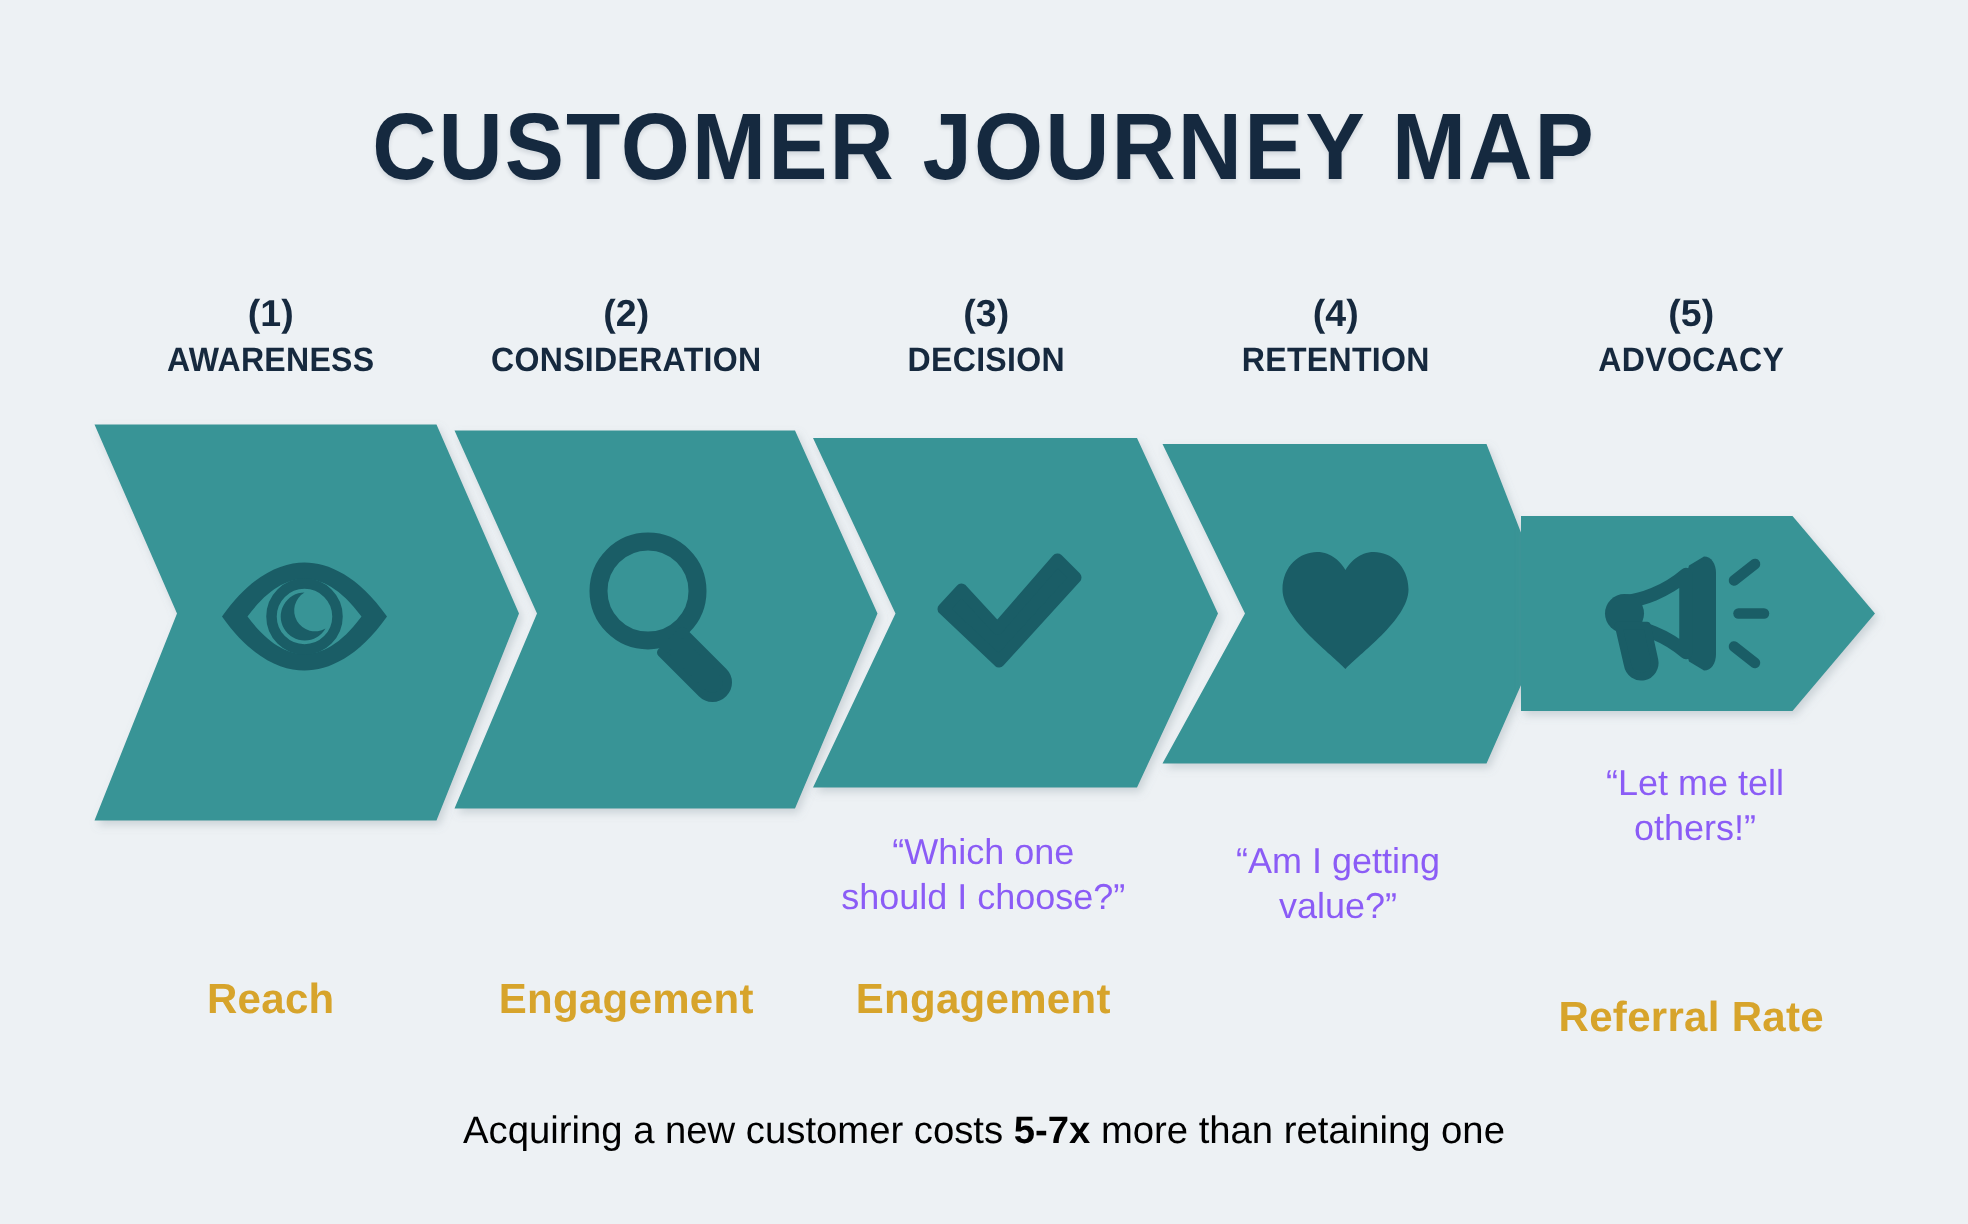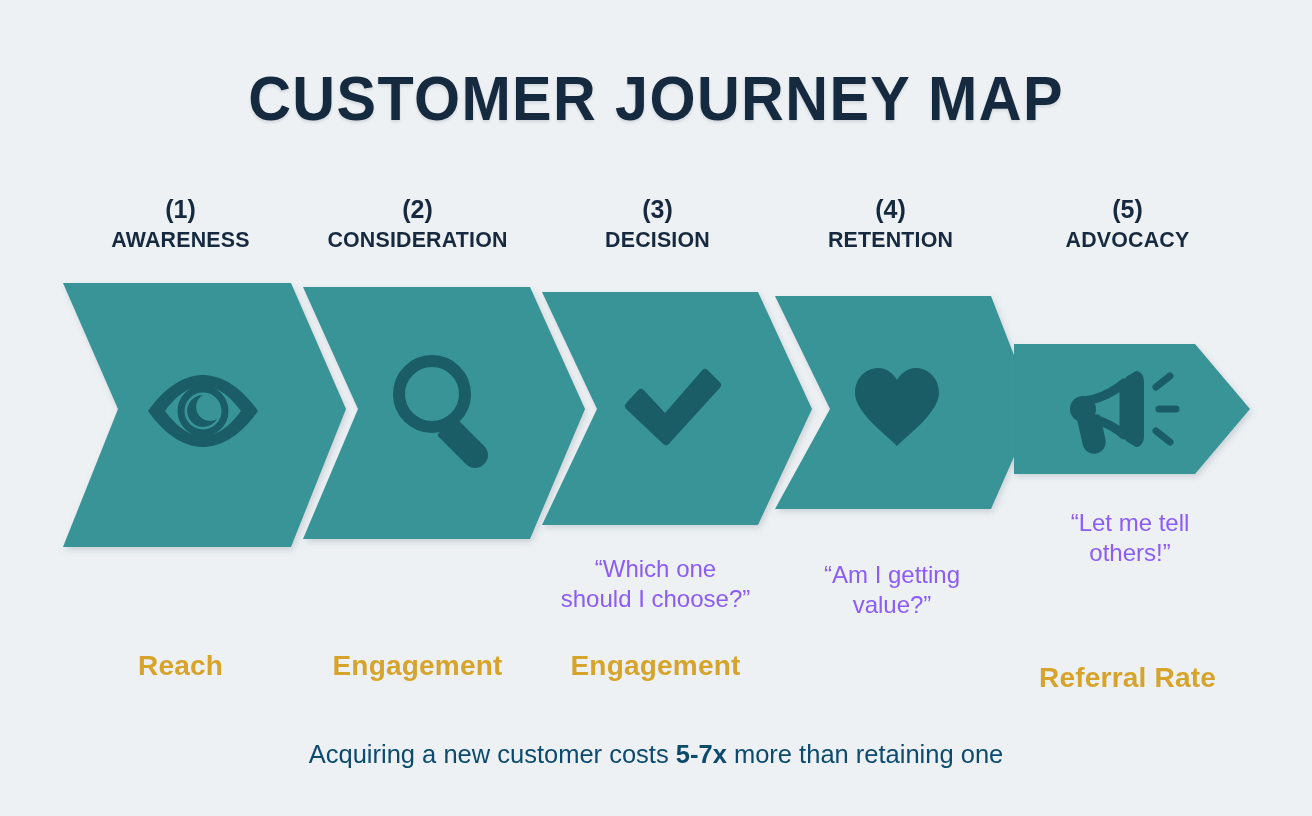--- a/index.html
+++ b/index.html
@@ -96,21 +96,21 @@
   }
 
   
   #footer {
     position: absolute;
     top: 740px;
     left: 0;
     width: 1312px;
     text-align: center;
     font-size: 25.5px;
-    color: #0c4a6e;
+    color: #000000;
     white-space: nowrap;
   }
   #footer b { font-weight: bold; }
 </style>
 </head>
 <body>
 
 <div id="canvas">
 
   <div id="title">CUSTOMER JOURNEY MAP</div>

